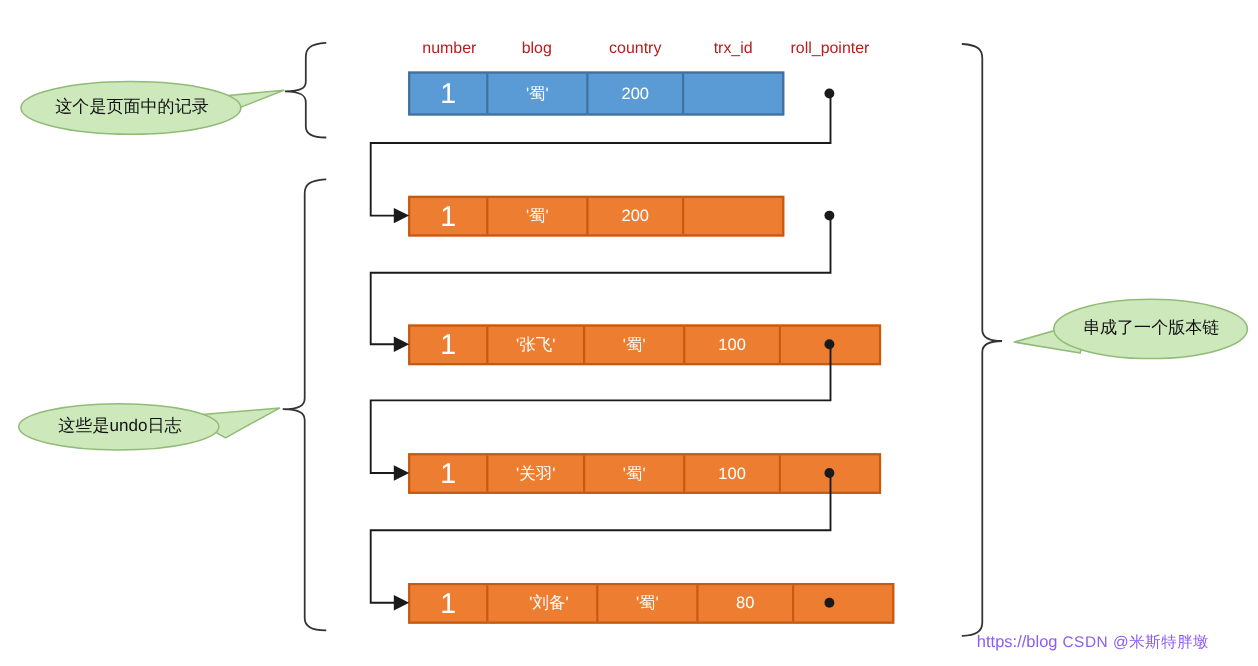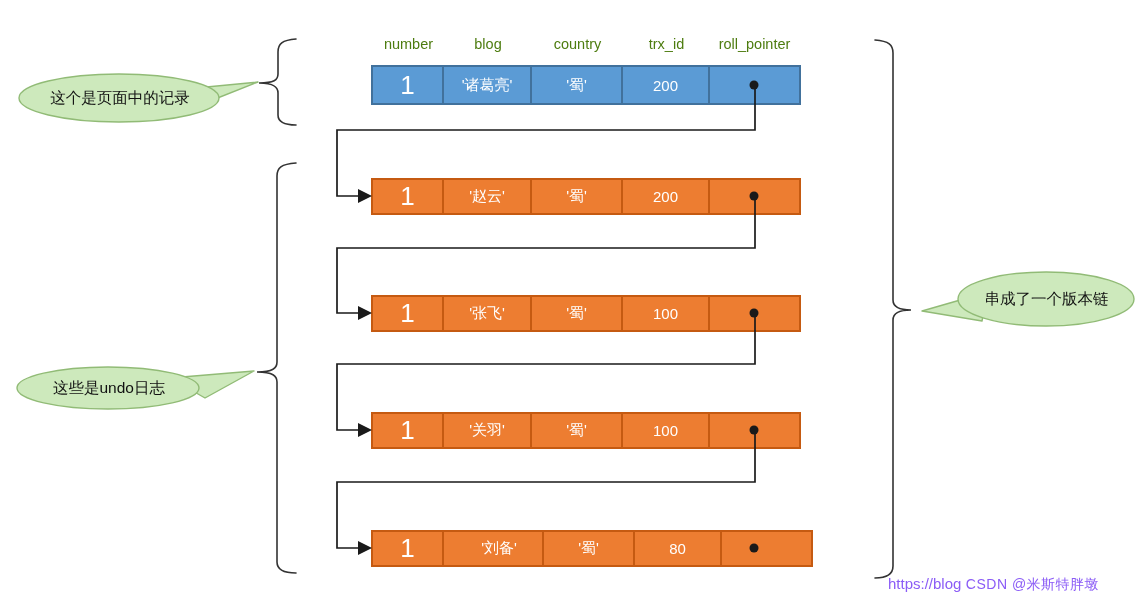--- a/index.html
+++ b/index.html
@@ -7,21 +7,21 @@
     position:relative;width:1144px;height:605px;overflow:hidden;background:#fff;
     font-family:"Liberation Sans", sans-serif;
   }
   svg.layer{position:absolute;left:0;top:0;pointer-events:none;}
   #bg-layer{z-index:1;}
   #content{position:absolute;left:0;top:0;width:100%;height:100%;z-index:2;}
   #fg-layer{z-index:3;}
 
   #headers{
     position:absolute;left:373px;top:36px;width:430px;display:flex;
-    font-size:14.5px;color:#4d7c0f;
+    font-size:14.5px;color:#b91c1c;
   }
   #headers span{display:inline-block;text-align:center;}
 
   .row{position:absolute;display:flex;box-sizing:border-box;}
   .cell{
     box-sizing:border-box;height:100%;display:flex;align-items:center;justify-content:center;
     color:#ffffff;font-size:15px;overflow:visible;white-space:nowrap;
   }
   .cell.num{font-size:26px;font-weight:400;}
 
@@ -62,28 +62,26 @@
       <span style="width:71px">number</span>
       <span style="width:88px">blog</span>
       <span style="width:91px">country</span>
       <span style="width:87px">trx_id</span>
       <span style="width:89px">roll_pointer</span>
     </div>
 
     <div id="rows-layer">
         <div class="row" style="left: 371px; top: 65px; height: 40px; background: rgb(91, 155, 213); border: 2px solid rgb(65, 113, 156);">
           <div class="cell num" style="width: 71px; border-right: 2px solid rgb(65, 113, 156);">1</div>
-          <div class="cell" style="width: 88px; border-right: 2px solid rgb(65, 113, 156);">'诸葛亮'</div>
           <div class="cell" style="width: 91px; border-right: 2px solid rgb(65, 113, 156);">'蜀'</div>
           <div class="cell" style="width: 87px; border-right: 2px solid rgb(65, 113, 156);">200</div>
           <div class="cell" style="width: 89px;"></div>
         </div>
         <div class="row" style="left: 371px; top: 178px; height: 37px; background: rgb(237, 125, 49); border: 2px solid rgb(197, 90, 17);">
           <div class="cell num" style="width: 71px; border-right: 2px solid rgb(197, 90, 17);">1</div>
-          <div class="cell" style="width: 88px; border-right: 2px solid rgb(197, 90, 17);">'赵云'</div>
           <div class="cell" style="width: 91px; border-right: 2px solid rgb(197, 90, 17);">'蜀'</div>
           <div class="cell" style="width: 87px; border-right: 2px solid rgb(197, 90, 17);">200</div>
           <div class="cell" style="width: 89px;"></div>
         </div>
         <div class="row" style="left: 371px; top: 295px; height: 37px; background: rgb(237, 125, 49); border: 2px solid rgb(197, 90, 17);">
           <div class="cell num" style="width: 71px; border-right: 2px solid rgb(197, 90, 17);">1</div>
           <div class="cell" style="width: 88px; border-right: 2px solid rgb(197, 90, 17); text-align: center;">'张飞'</div>
           <div class="cell" style="width: 91px; border-right: 2px solid rgb(197, 90, 17);">'蜀'</div>
           <div class="cell" style="width: 87px; border-right: 2px solid rgb(197, 90, 17);">100</div>
           <div class="cell" style="width: 89px;"></div>

